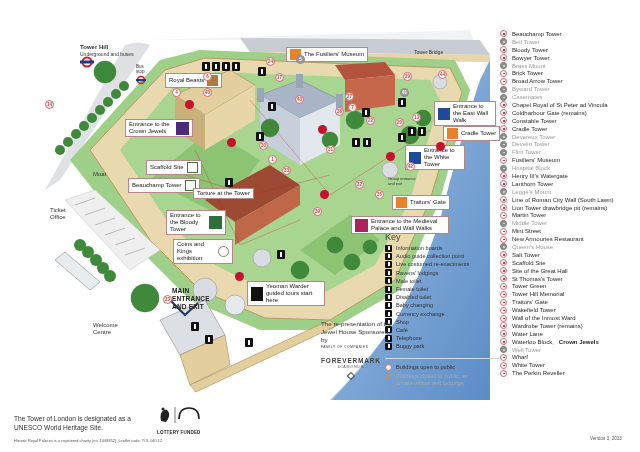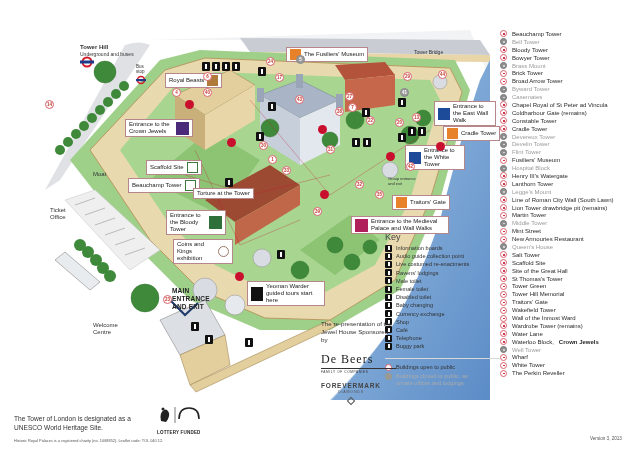--- a/index.html
+++ b/index.html
@@ -559,21 +559,20 @@
     <span>Buildings open to public</span>
   </div>
   <div class="status-row closed">
     <span class="dot"></span>
     <span style="width:80px;">Buildings closed to public, as private offices and lodgings</span>
   </div>
 </div>
 
 <div id="sponsor">
   <div class="msg">The re-presentation of the Jewel House Sponsored by</div>
-  <div class="debeers">De Beers</div>
   <div class="debeers-sub">FAMILY OF COMPANIES</div>
   <div class="fm">FOREVERMARK</div>
   <div class="fm-sub">DIAMONDS</div>
   <div class="diamond"></div>
 </div>
 
 <div id="footer-unesco" style="width:130px;">The Tower of London is designated as a UNESCO World Heritage Site.</div>
 <div id="lottery">
   <svg width="58" height="22">
     <path d="M6 16 Q4 8 9 5 Q12 3 14 8 Q15 12 11 17 Z" fill="#222"></path>

